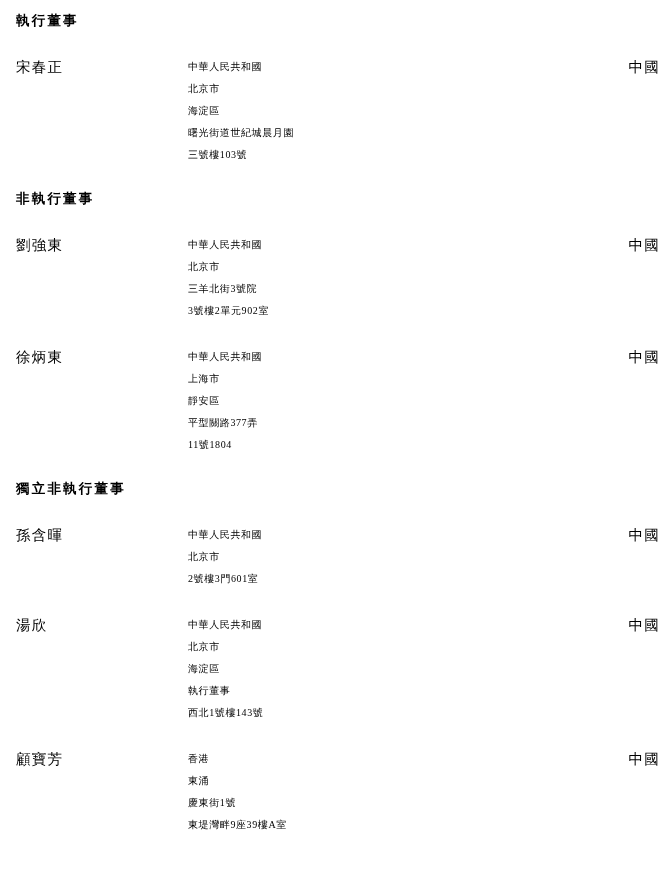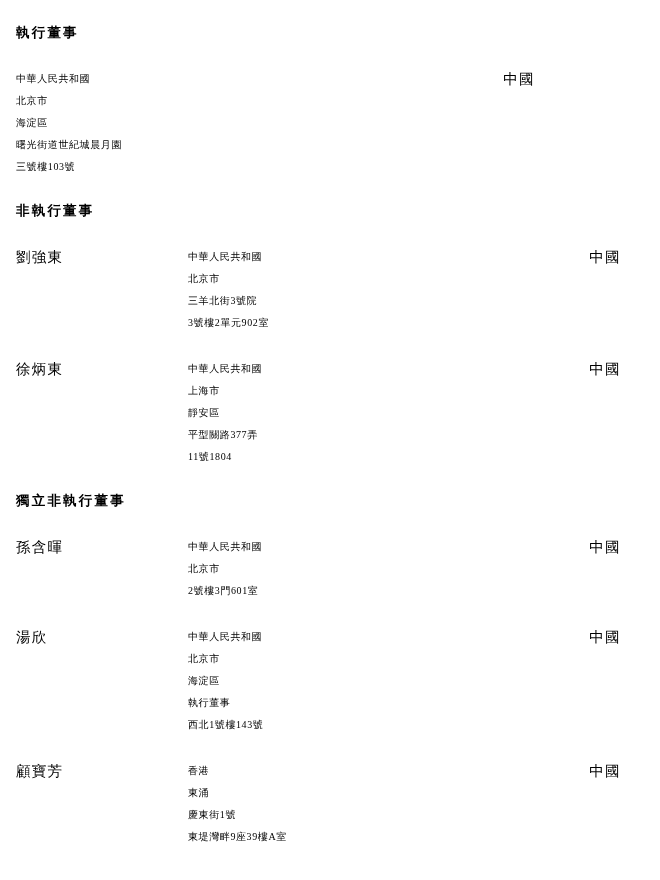--- a/index.html
+++ b/index.html
@@ -11,21 +11,21 @@
     width: 660px;
     height: 880px;
     font-family: "Liberation Serif", "DejaVu Serif", serif;
     color: #000000;
     overflow: hidden;
   }
   .page {
     position: relative;
     width: 660px;
     height: 880px;
-    padding: 24px 0 0 0;
+    padding: 12px 0 0 0;
     box-sizing: border-box;
     border-radius: 24px;
   }
   .section-heading {
     font-family: "Liberation Sans", "DejaVu Sans", sans-serif;
     font-weight: bold;
     font-size: 13.5px;
     letter-spacing: 2.2px;
     padding-left: 16px;
     margin: 0;
@@ -52,39 +52,40 @@
     letter-spacing: 0.6px;
   }
   .col-address div {
     white-space: nowrap;
   }
   .col-country {
     flex: 1 1 auto;
     font-size: 14.5px;
     line-height: 22px;
     letter-spacing: 1.2px;
-    text-align: center;
+    text-align: right;
     padding-left: 26px;
   }
   .spacer-entry {
     height: 24px;
   }
   .spacer-heading {
     height: 26px;
   }
 </style>
 </head>
 <body>
 
 <div class="page">
 
   <div>
     <div class="section-heading">執行董事</div>
     <div class="spacer-heading"></div>
     <div class="entry">
+      <div class="col-name">宋春正</div>
       <div class="col-address">
         <div>中華人民共和國</div>
         <div>北京市</div>
         <div>海淀區</div>
         <div>曙光街道世紀城晨月園</div>
         <div>三號樓103號</div>
       </div>
       <div class="col-country">中國</div>
     </div>
   </div>

